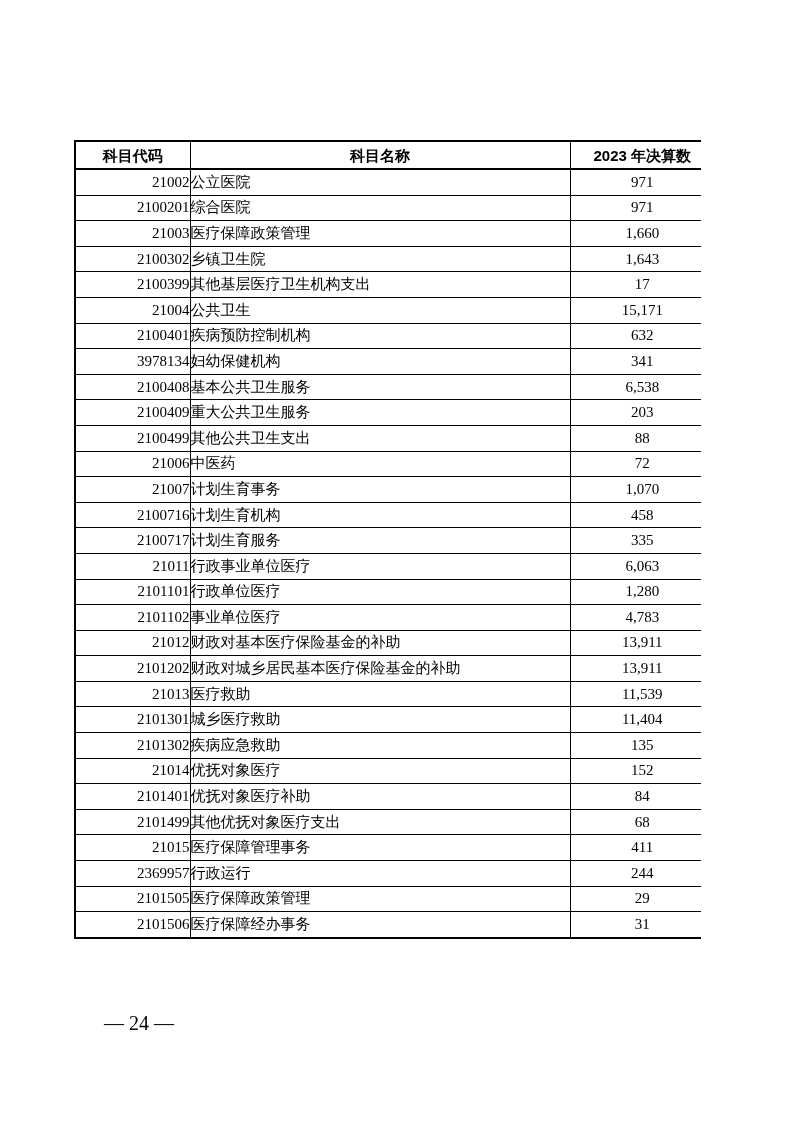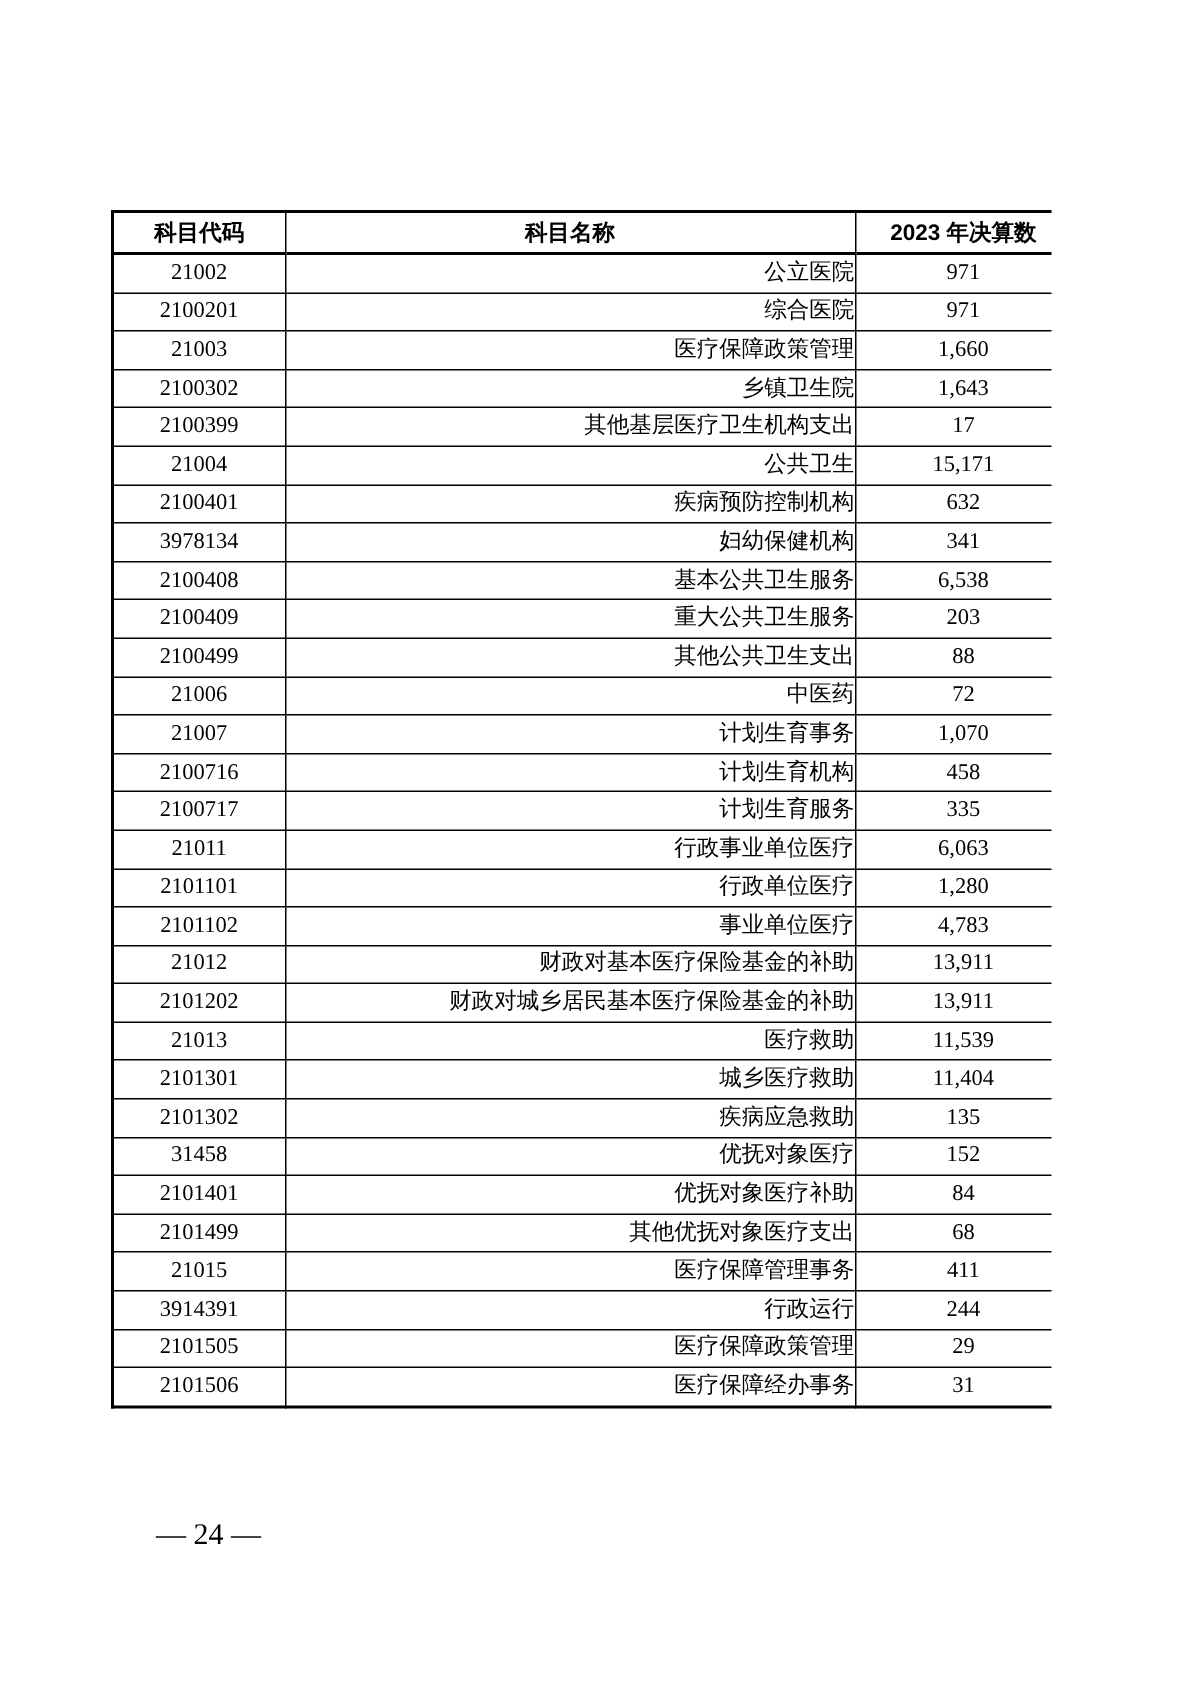--- a/index.html
+++ b/index.html
@@ -38,22 +38,22 @@
     white-space: nowrap;
   }
   table.budget-table thead th {
     height: 26px;
     border-bottom: 2px solid #000;
     font-family: "Liberation Sans", "DejaVu Sans", sans-serif;
     font-weight: bold;
     font-size: 15px;
     text-align: center;
   }
-  td.cell-code  { text-align: center;  padding-left: 14px; }
-  td.cell-name  { text-align: right;  padding-left: 9px;  }
+  td.cell-code  { text-align: right;  padding-left: 14px; }
+  td.cell-name  { text-align: left;  padding-left: 9px;  }
   td.cell-value { text-align: center; }
   .page-number {
     position: absolute;
     left: 84px; top: 1012px;
     width: 110px;
     text-align: center;
     font-size: 20px;
     font-family: "Liberation Serif", "DejaVu Serif", serif;
   }
 </style>
@@ -185,41 +185,41 @@
       <td class="cell-code">2101301</td>
       <td class="cell-name">城乡医疗救助</td>
       <td class="cell-value">11,404</td>
     </tr>
         <tr>
       <td class="cell-code">2101302</td>
       <td class="cell-name">疾病应急救助</td>
       <td class="cell-value">135</td>
     </tr>
         <tr>
-      <td class="cell-code">31458</td>
+      <td class="cell-code">21014</td>
       <td class="cell-name">优抚对象医疗</td>
       <td class="cell-value">152</td>
     </tr>
         <tr>
       <td class="cell-code">2101401</td>
       <td class="cell-name">优抚对象医疗补助</td>
       <td class="cell-value">84</td>
     </tr>
         <tr>
       <td class="cell-code">2101499</td>
       <td class="cell-name">其他优抚对象医疗支出</td>
       <td class="cell-value">68</td>
     </tr>
         <tr>
       <td class="cell-code">21015</td>
       <td class="cell-name">医疗保障管理事务</td>
       <td class="cell-value">411</td>
     </tr>
         <tr>
-      <td class="cell-code">3914391</td>
+      <td class="cell-code">2369957</td>
       <td class="cell-name">行政运行</td>
       <td class="cell-value">244</td>
     </tr>
         <tr>
       <td class="cell-code">2101505</td>
       <td class="cell-name">医疗保障政策管理</td>
       <td class="cell-value">29</td>
     </tr>
         <tr>
       <td class="cell-code">2101506</td>

